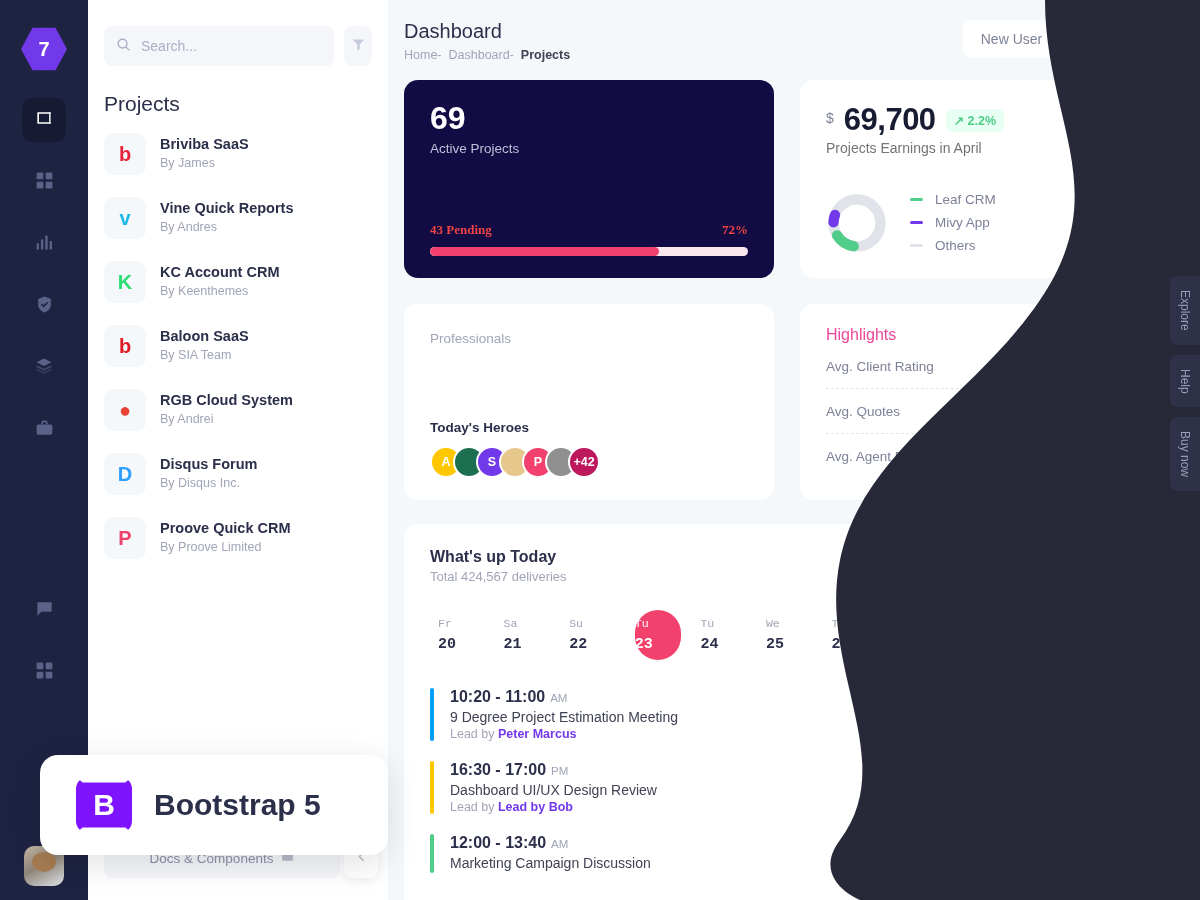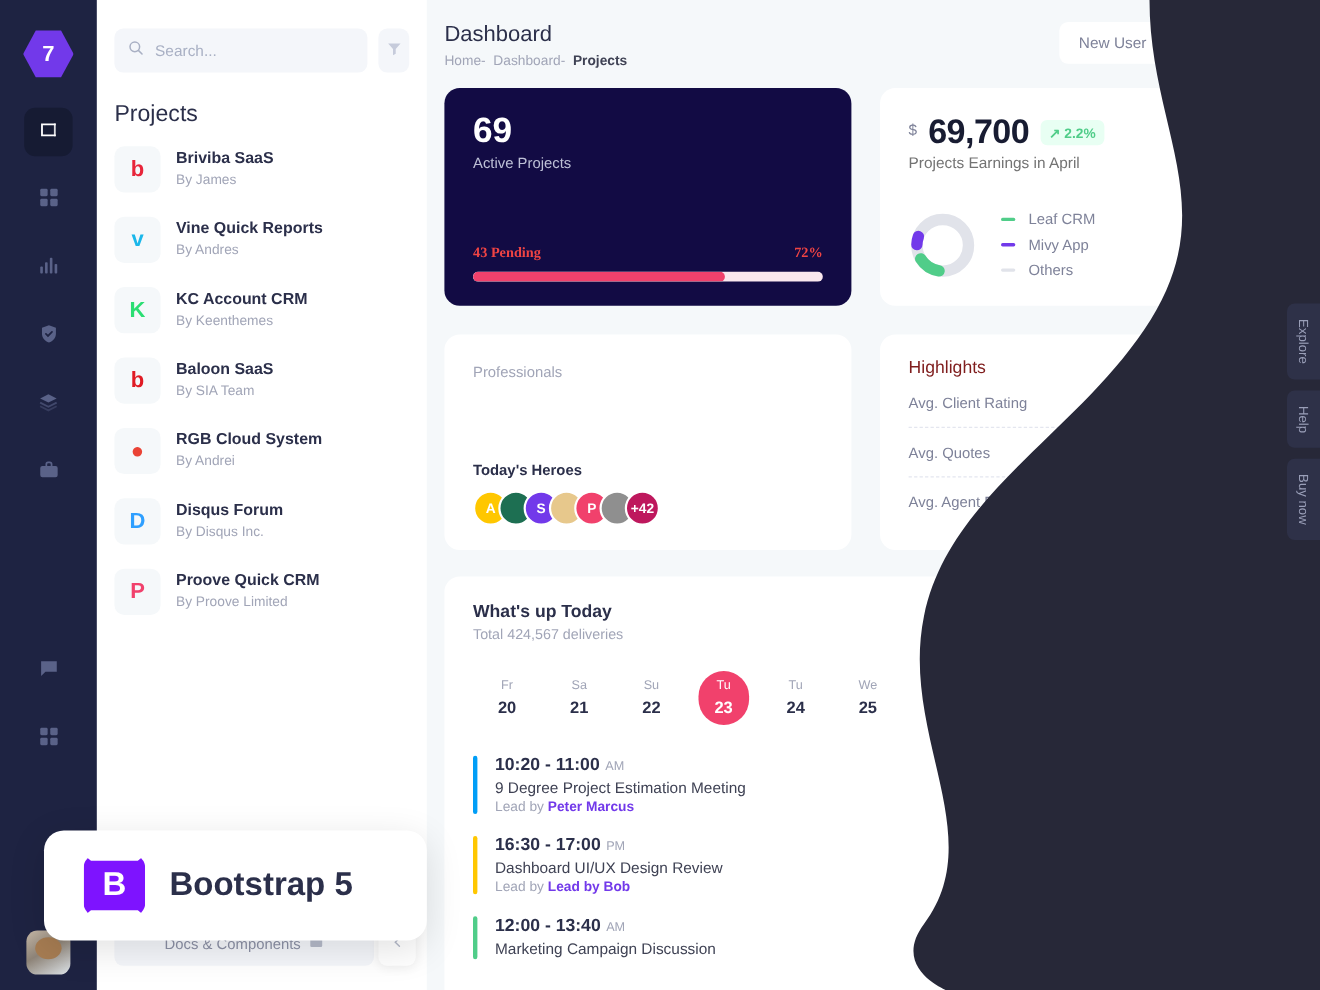--- a/index.html
+++ b/index.html
@@ -134,39 +134,39 @@
   .heroes-label { font-size: 13.5px; font-weight: bold; color: #2b2f4a; margin-top: auto; }
   .heroes { display: flex; margin-top: 11px; }
   .hero {
     width: 32px; height: 32px; border-radius: 50%; margin-right: -9px;
     border: 2px solid #fff; display: flex; align-items: center; justify-content: center;
     color: #fff; font-size: 12.5px; font-weight: bold; overflow: hidden;
   }
 
   
   .card-hl { padding: 22px 26px; height: 196px; }
-  .hl-title { font-size: 16px; color: #7f1d1d; }
+  .hl-title { font-size: 16px; color: #ec4899; }
   .hl-row { display: flex; align-items: center; font-size: 13.5px; color: #7e8299;
     padding: 14px 0; border-bottom: 1px dashed #e4e6ef; }
   .hl-row:last-child { border-bottom: none; }
   .hl-val { margin-left: auto; display: flex; align-items: center; gap: 8px;
     font-weight: bold; color: #181c32; font-size: 14px; }
   .ten { color: #a1a5b7; font-weight: normal; }
 
   
   .card-wide { margin: 24px 26px 0 16px; background: #fff; border-radius: 14px;
     padding: 24px 26px 10px 26px; height: 400px; }
   .wu-head { display: flex; align-items: center; }
   .wu-title { font-size: 16px; font-weight: bold; color: #2b2f4a; }
   .wu-sub { font-size: 13px; color: #a1a5b7; margin-top: 3px; }
   .btn-report { margin-left: auto; background: #f4f6fa; border: none; border-radius: 8px;
     color: #8b90a5; font-size: 13px; padding: 0 16px; height: 34px;
     font-family: "Liberation Sans", sans-serif; }
   .days { display: flex; justify-content: space-between; margin-top: 26px; padding: 0 8px; }
-  .day { width: 46px; text-align: center; padding: 7px 0; border-radius: 23px; }
+  .day { width: 46px; padding: 7px 0; border-radius: 23px; font-family: Liberation Mono, monospace; }
   .day .dn { font-size: 11.5px; color: #a1a5b7; }
   .day .dd { font-size: 15px; font-weight: bold; color: #2b2f4a; margin-top: 6px; }
   .day.active { background: #f1416c; }
   .day.active .dn, .day.active .dd { color: #fff; }
   .events { margin-top: 18px; }
   .ev { display: flex; align-items: center; padding: 10px 0 10px 0; }
   .ev-bar { width: 4px; border-radius: 2px; align-self: stretch; margin-right: 16px; }
   .ev-time { font-size: 16px; font-weight: bold; color: #2b2f4a; }
   .ev-ampm { font-size: 11.5px; color: #a1a5b7; font-weight: normal; margin-left: 5px; }
   .ev-name { font-size: 14px; color: #3f4254; margin-top: 3px; }

